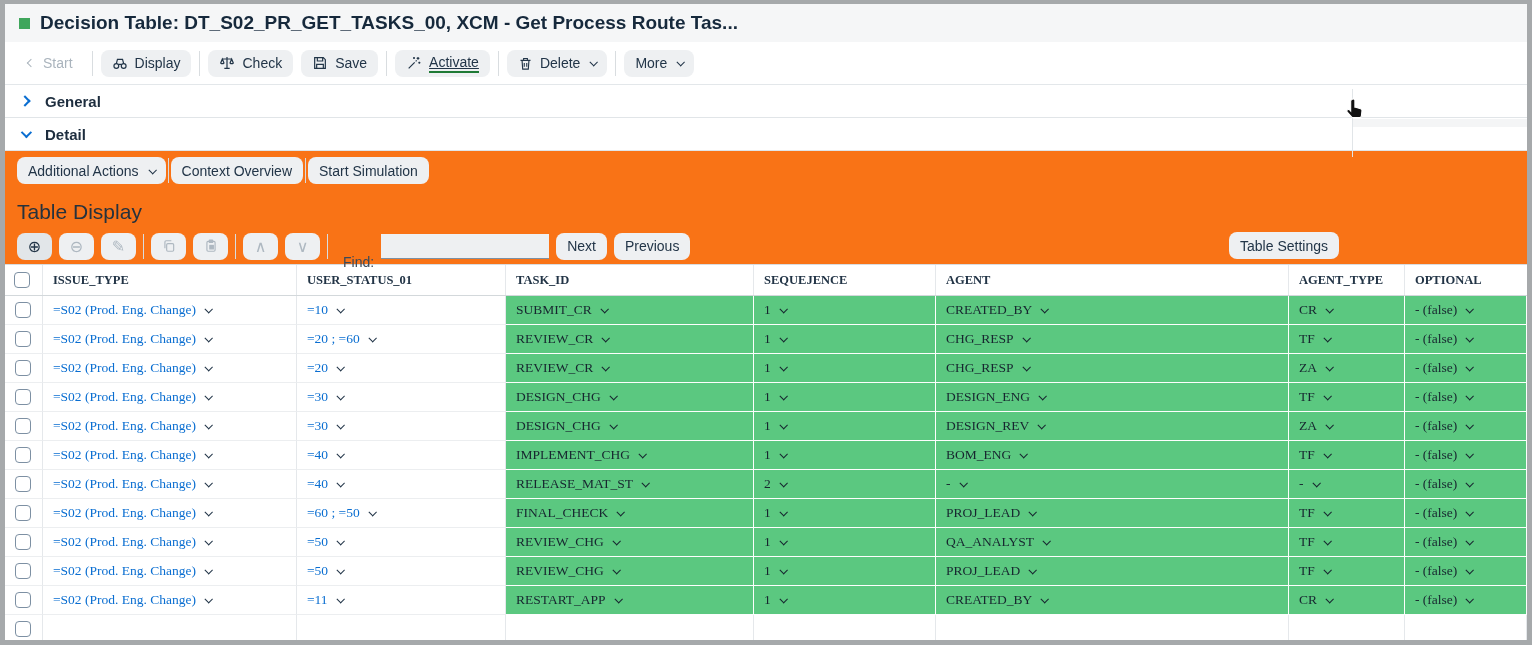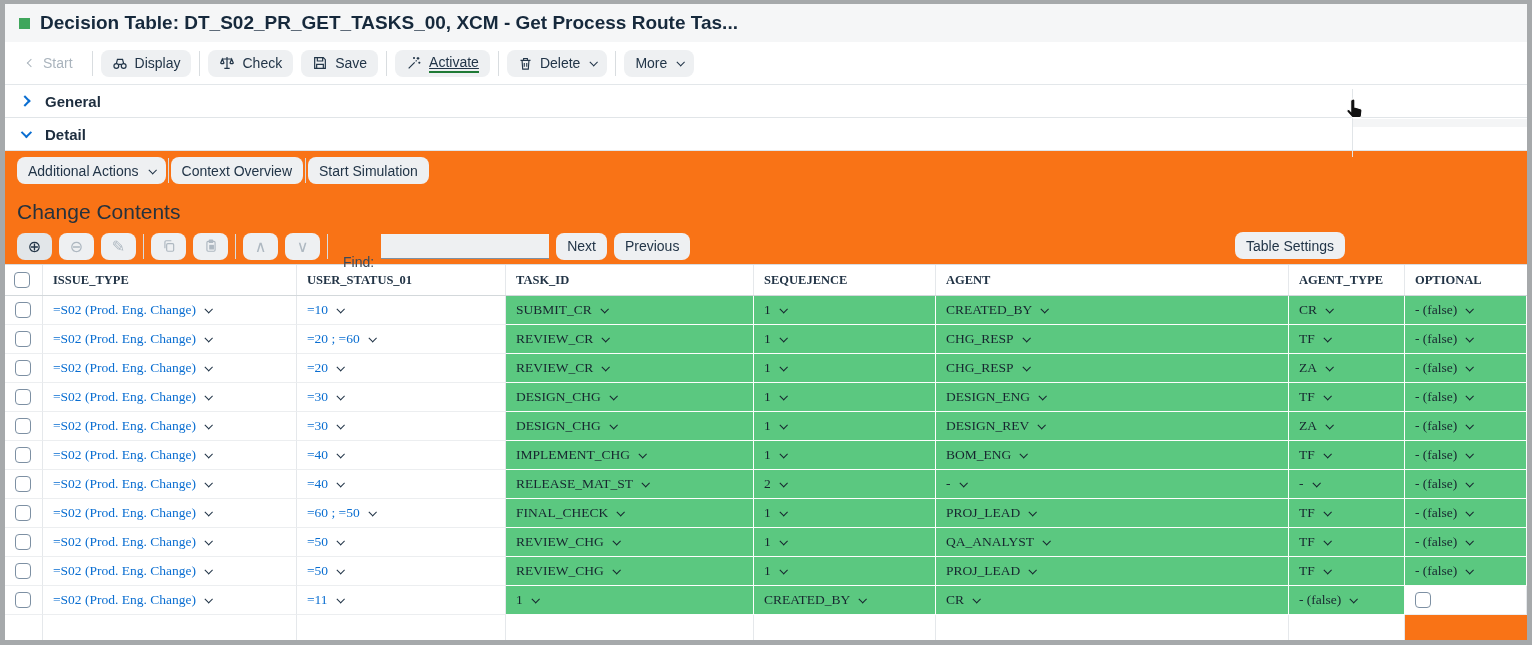--- a/index.html
+++ b/index.html
@@ -33,21 +33,21 @@
   
   .actions{height:39px;display:flex;align-items:center;padding:0 12px;gap:2px;}
   
   .tc-head{font-size:21px;font-weight:normal;color:#26323d;padding:10px 12px 4px 12px;}
   .ttoolbar{height:36px;display:flex;align-items:center;padding:0 12px;gap:7px;position:relative;}
   .icbtn{width:35px;height:27px;display:inline-flex;align-items:center;justify-content:center;background:#eef0f2;border:none;border-radius:8px;font-size:16px;color:#223548;cursor:pointer;font-family:inherit;}
   .icbtn.active{background:#e2e6e9;}
   .icbtn.disabled{color:#aeb8c1;}
   .find-label{font-size:14px;color:#3a4a5a;margin-left:8px;margin-top:32px;}
   .find-input{width:168px;height:25px;background:#eef0f2;border:none;border-bottom:1px solid #7d90a3;font-family:inherit;font-size:14px;padding:0 6px;color:#1d2d3e;}
-  .table-settings{position:absolute;right:182px;top:4px;}
+  .table-settings{position:absolute;right:188px;top:4px;}
   
   .tgrid{display:grid;grid-template-columns:38px 254px 209px 248px 182px 353px 116px minmax(0,1fr);font-family:Liberation Serif, serif;}
   .thead{border-top:1px solid #d8dcdf;border-bottom:1px solid #d3d8db;}
   .hc{height:30px;display:flex;align-items:center;padding:0 10px;font-size:12.5px;font-weight:bold;color:#223446;border-right:1px solid #e5e8eb;background:#fff;white-space:nowrap;overflow:hidden;}
   .hc:last-child{border-right:none;}
   .c{height:29px;display:flex;align-items:center;padding:0 10px;font-size:13.5px;white-space:nowrap;overflow:hidden;}
   .c.cb,.hc.cb{padding:0 0 0 9px;}
   .c.cond{background:#fff;border-right:1px solid #e5e8eb;border-bottom:1px solid #eceef0;color:#0a6ed1;}
   .c.cond .chev{color:#223548;margin-left:9px;}
   .c.res{background:#5bc880;border-right:1px solid #fdfefd;border-bottom:1px solid #fdfefd;color:#17262f;}
@@ -136,21 +136,21 @@
     <span class="vsep"></span>
     <button class="btn">
       <span>Context Overview</span>
     </button>
     <span class="vsep"></span>
     <button class="btn">
       <span>Start Simulation</span>
     </button>
   </div>
 
-  <div class="tc-head">Change Contents</div>
+  <div class="tc-head">Table Display</div>
 
   <div class="ttoolbar">
     <button class="icbtn active">
         <span>⊕</span>
       </button>
     <button class="icbtn disabled">
         <span>⊖</span>
       </button>
     <button class="icbtn disabled">
         <span>✎</span>
@@ -518,20 +518,24 @@
       </div>
       <div class="c cond">
         <span>=S02 (Prod. Eng. Change)</span>
         <i class="chev"></i>
       </div>
       <div class="c cond">
         <span>=11</span>
         <i class="chev"></i>
       </div>
       <div class="c res">
+        <span>RESTART_APP</span>
+        <i class="chev"></i>
+      </div>
+      <div class="c res">
         <span>1</span>
         <i class="chev"></i>
       </div>
       <div class="c res">
         <span>CREATED_BY</span>
         <i class="chev"></i>
       </div>
       <div class="c res">
         <span>CR</span>
         <i class="chev"></i>

